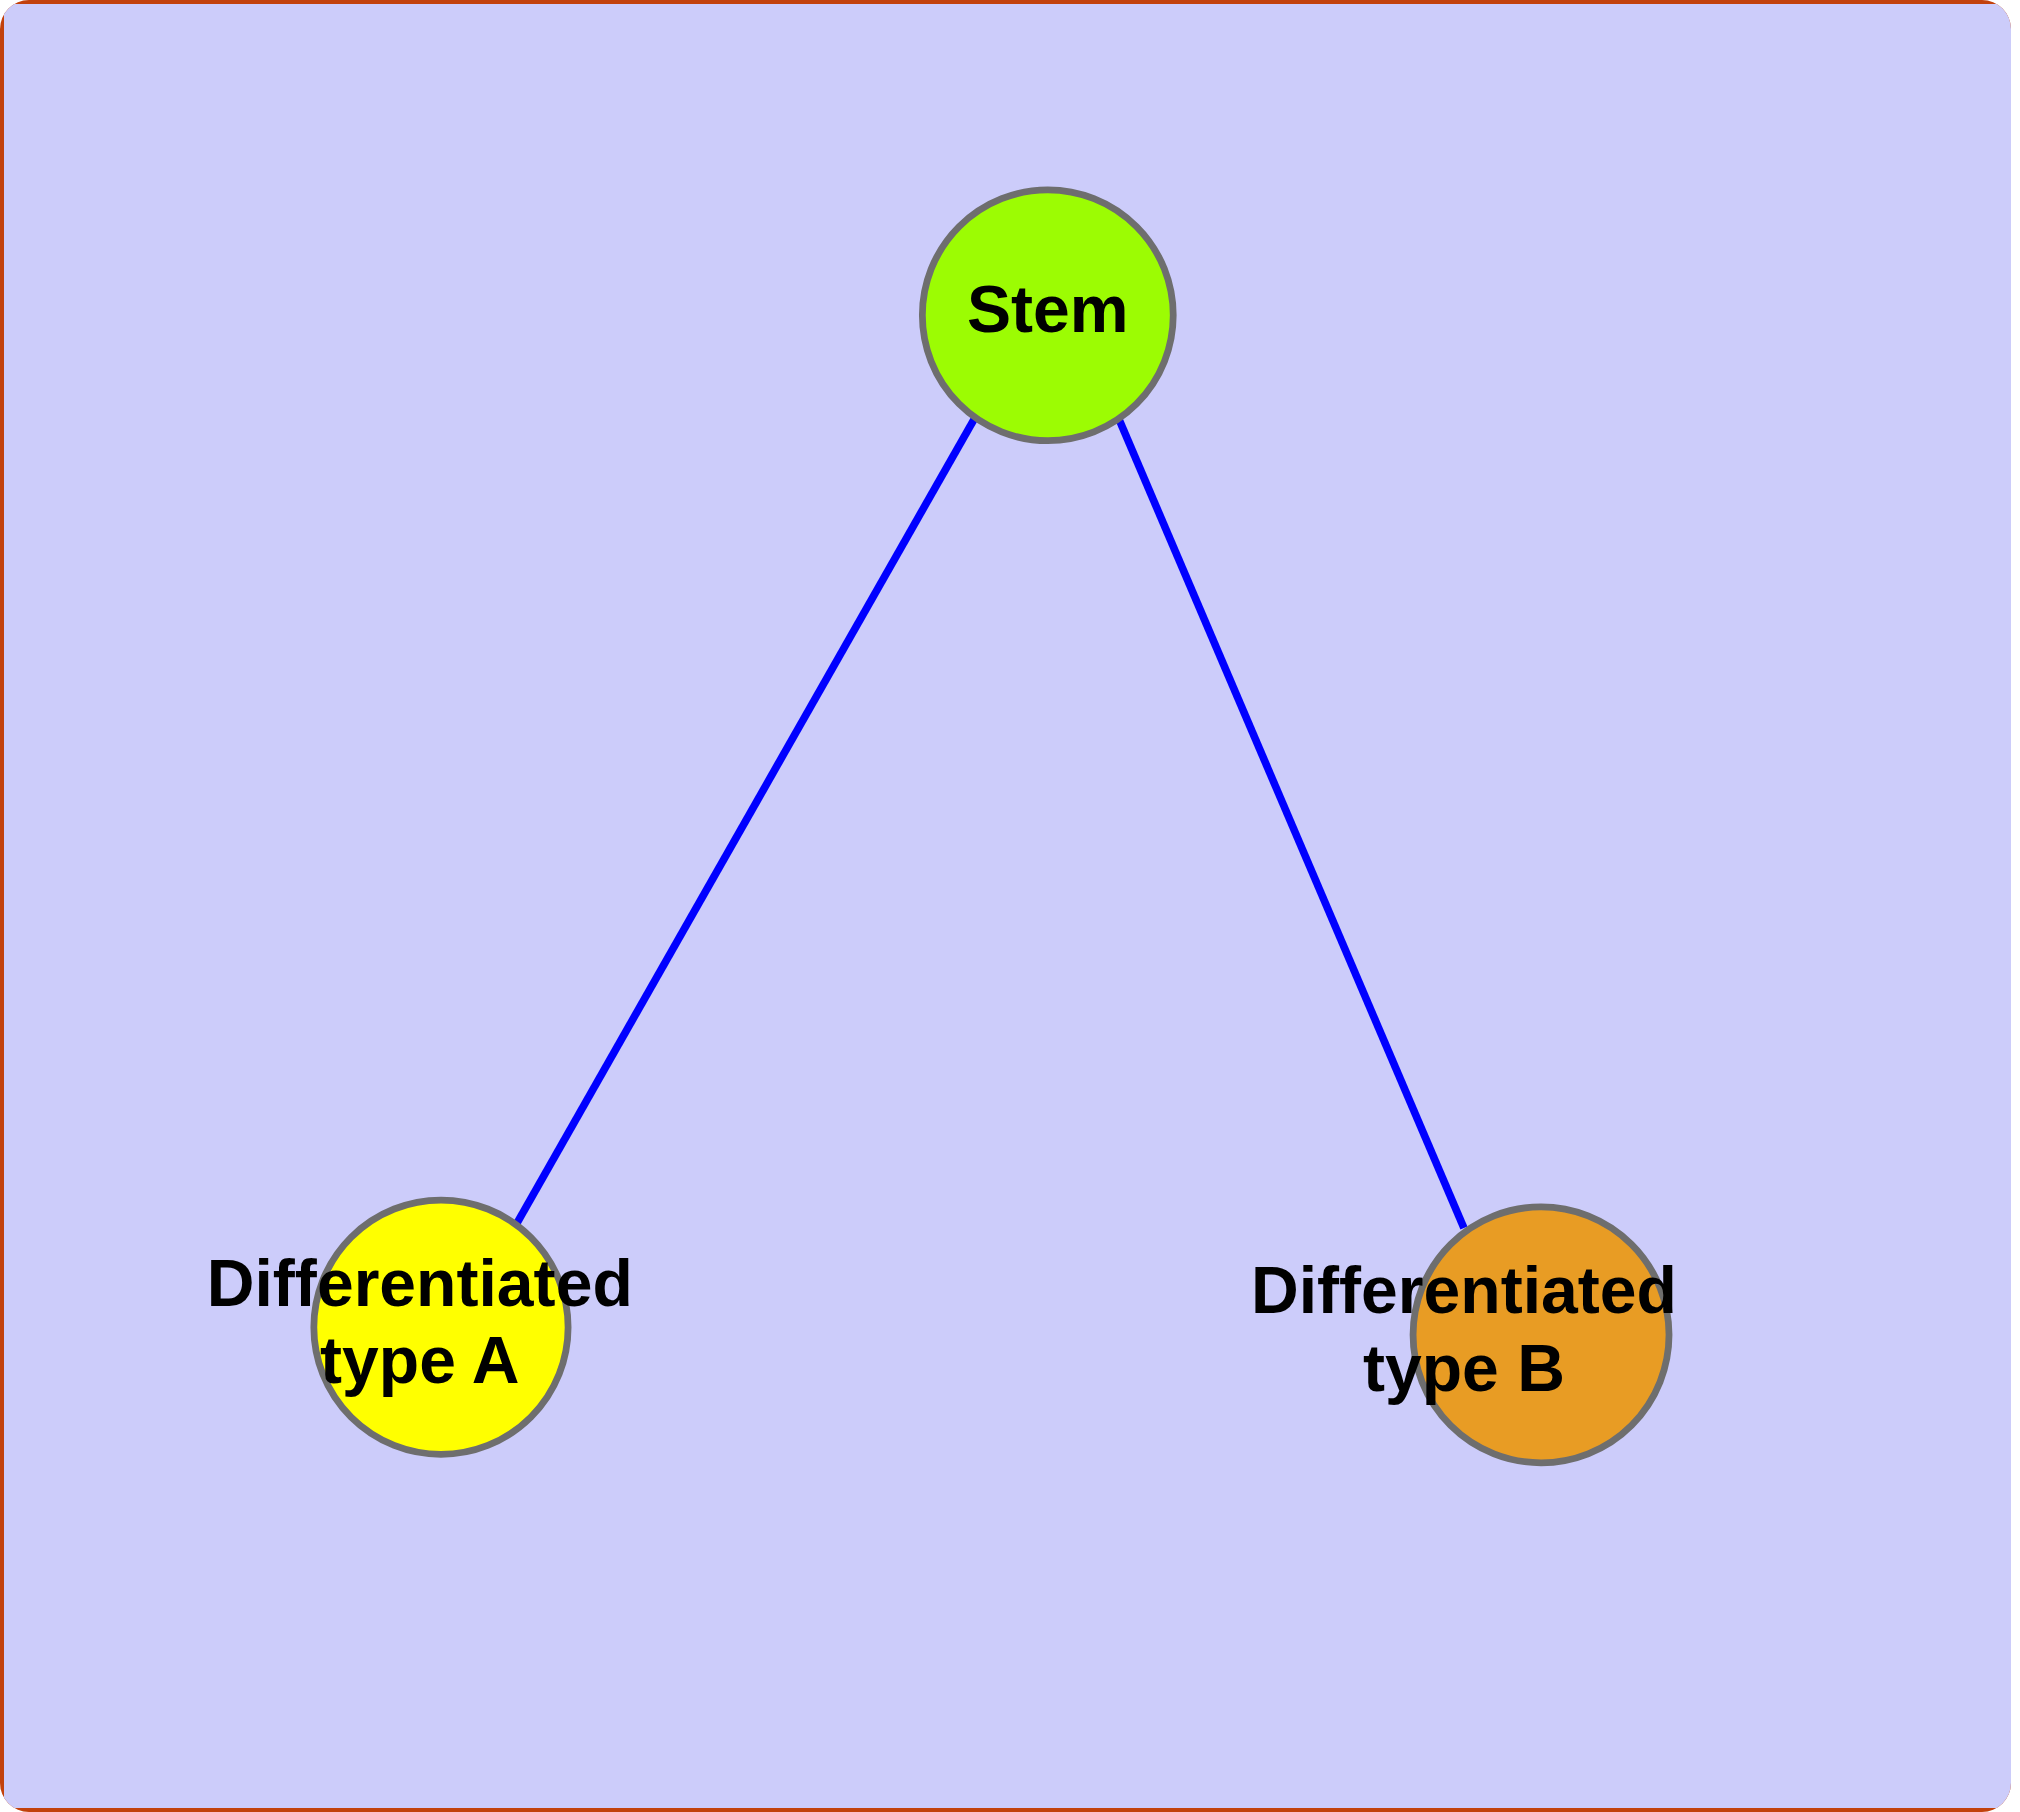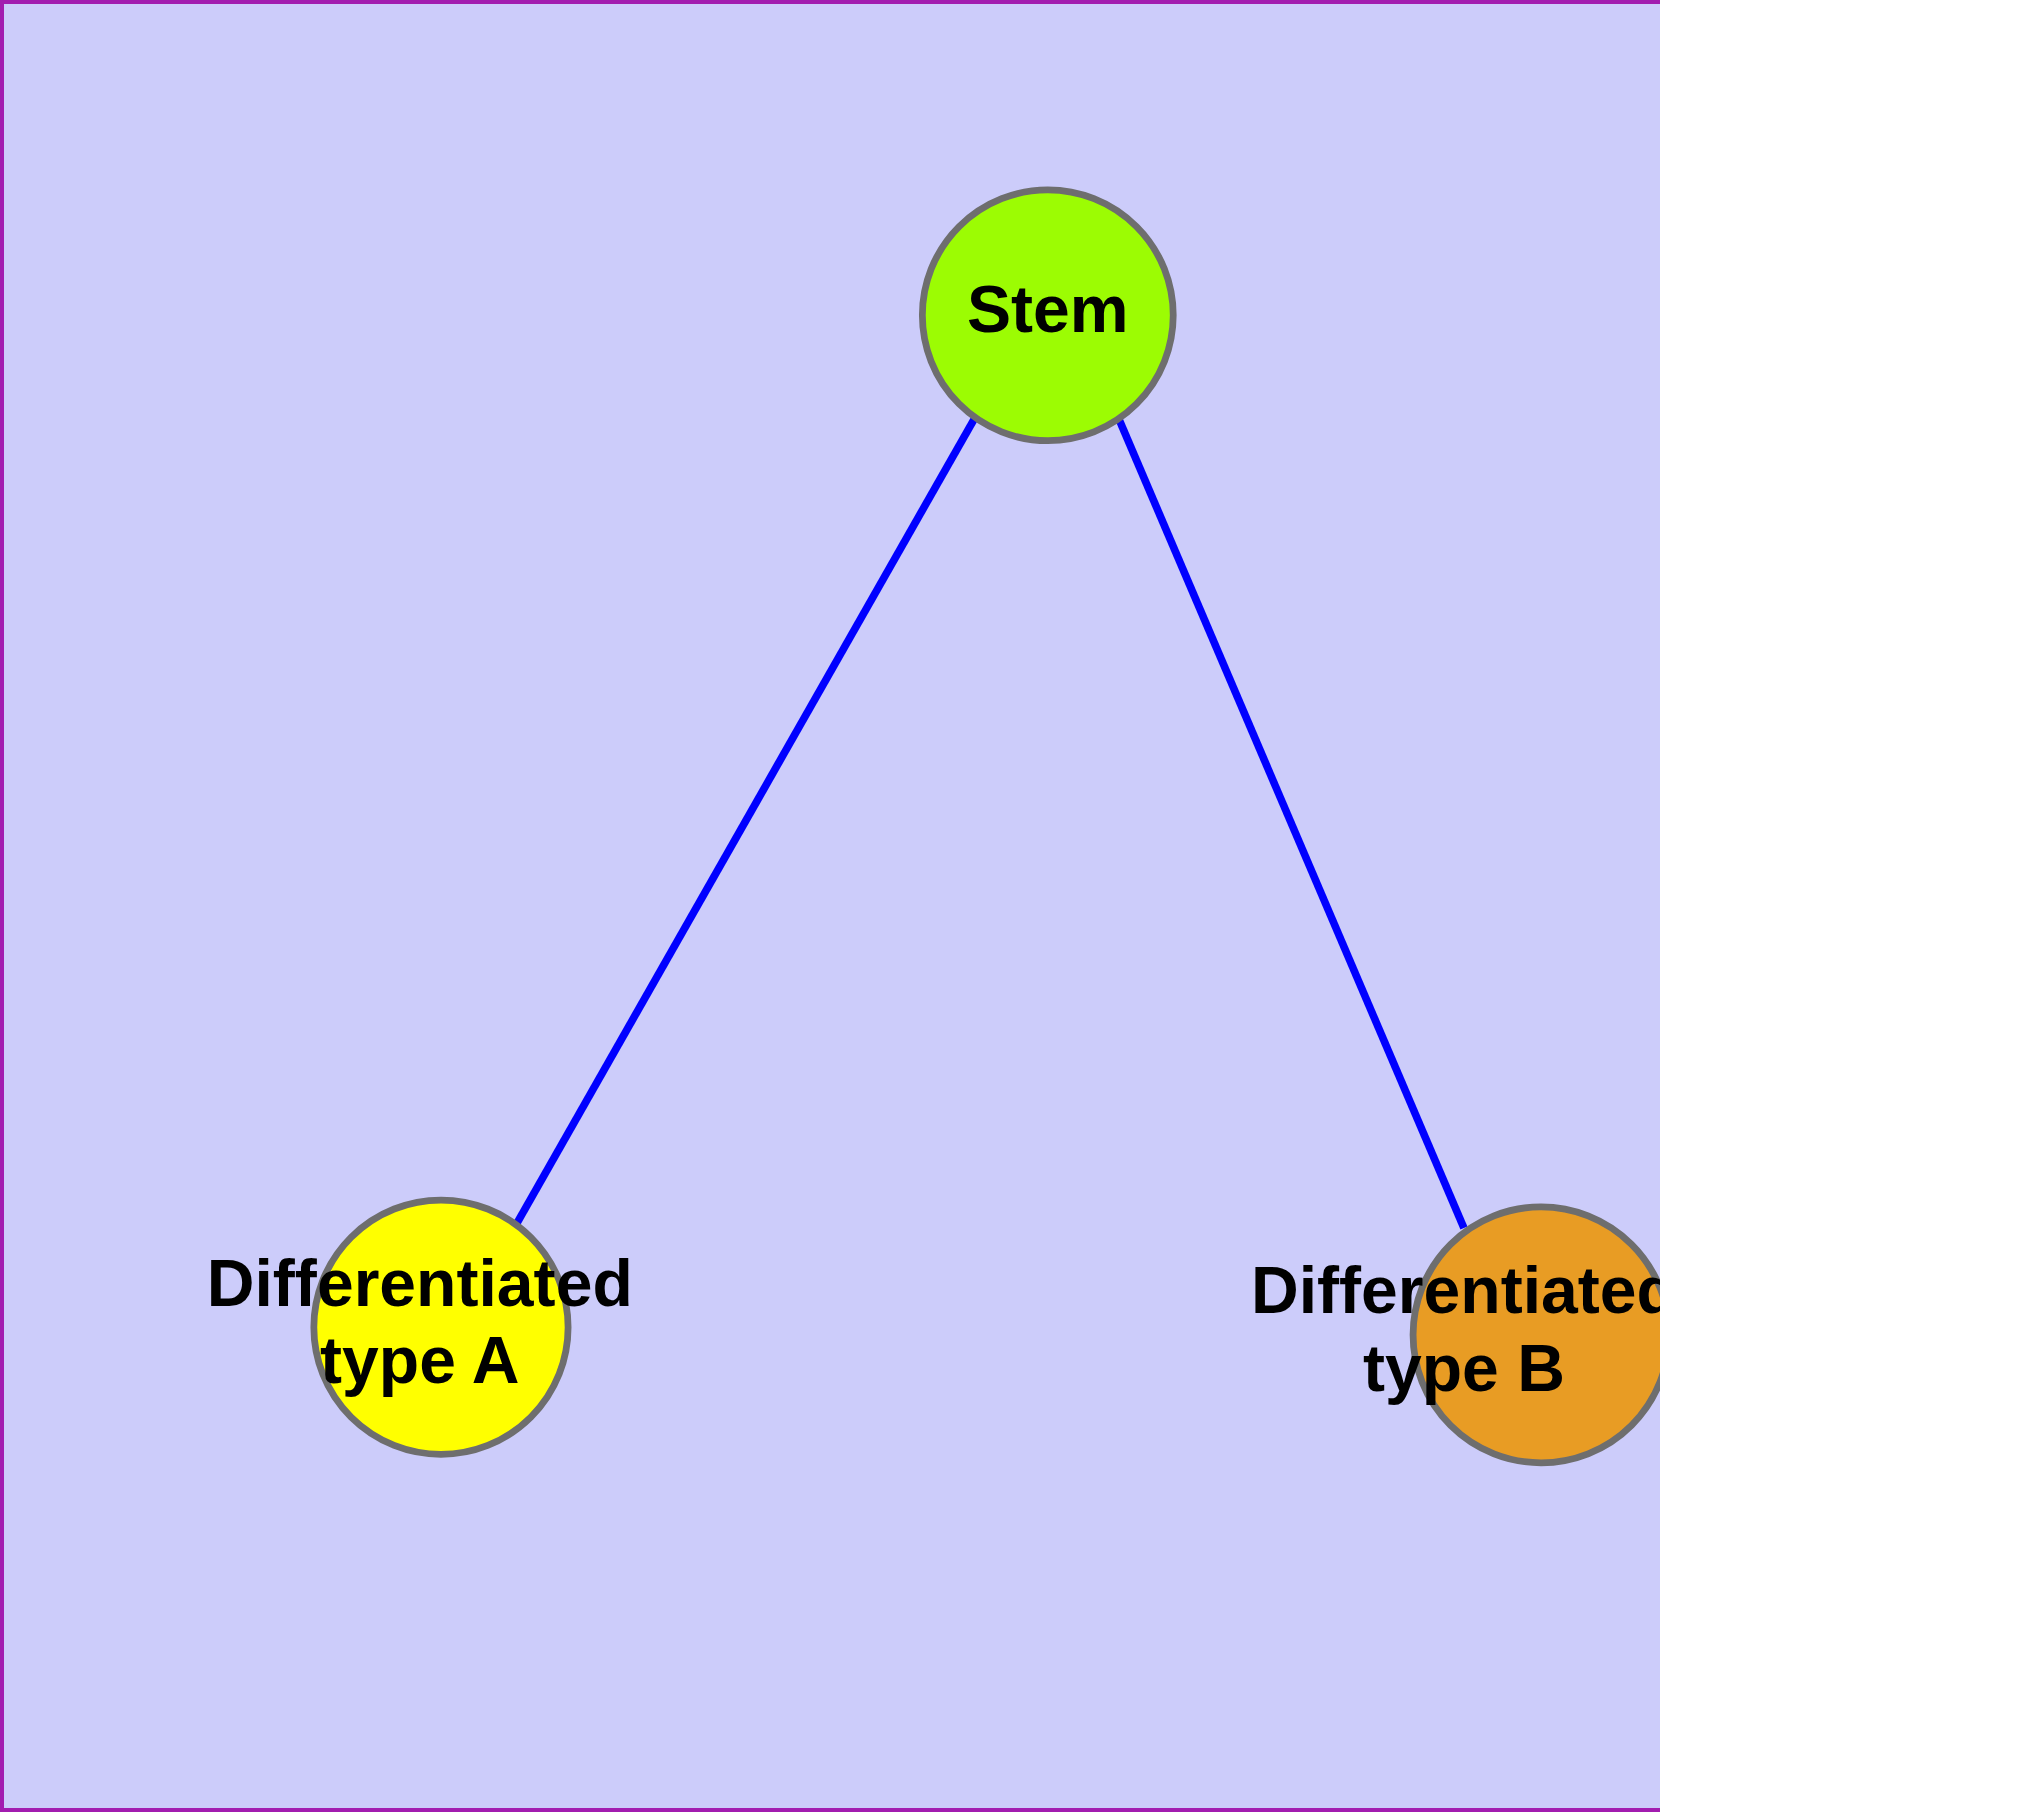--- a/index.html
+++ b/index.html
@@ -2,25 +2,26 @@
 <html style="font-size:13.6px"><head>
 <meta charset="utf-8">
 <style>
   html, body {
     margin: 0;
     padding: 0;
     background: #ffffff;
   }
   #canvas {
     position: relative;
-    width: 1660px;
+    width: 2011px;
     height: 1812px;
-    background: #a21caf;
+    background: #c2410c;
     overflow: hidden;
     font-family: "Liberation Sans", sans-serif;
+    border-radius: 29px;
   }
   #plot-area {
     position: absolute;
     left: 4.2px;
     top: 4.2px;
     width: 2012px;
     height: 1804px;
     background: #ccccfa;
   }
   #graph-svg {

